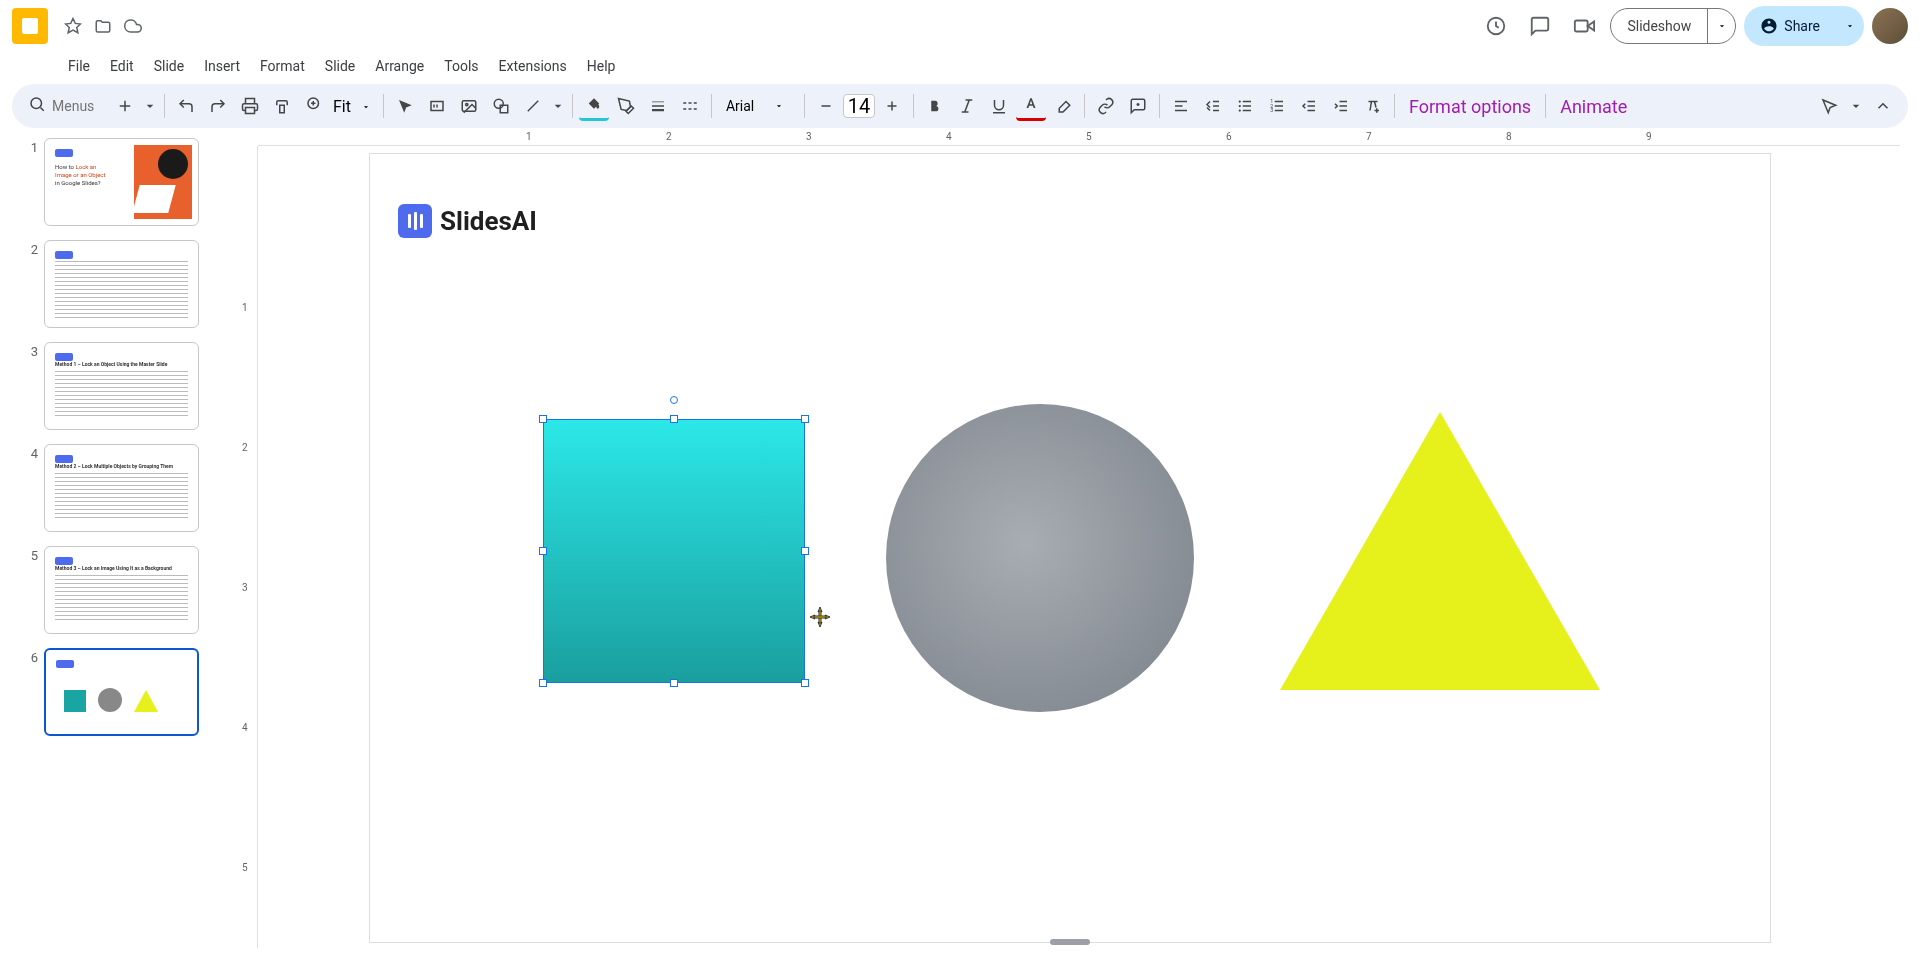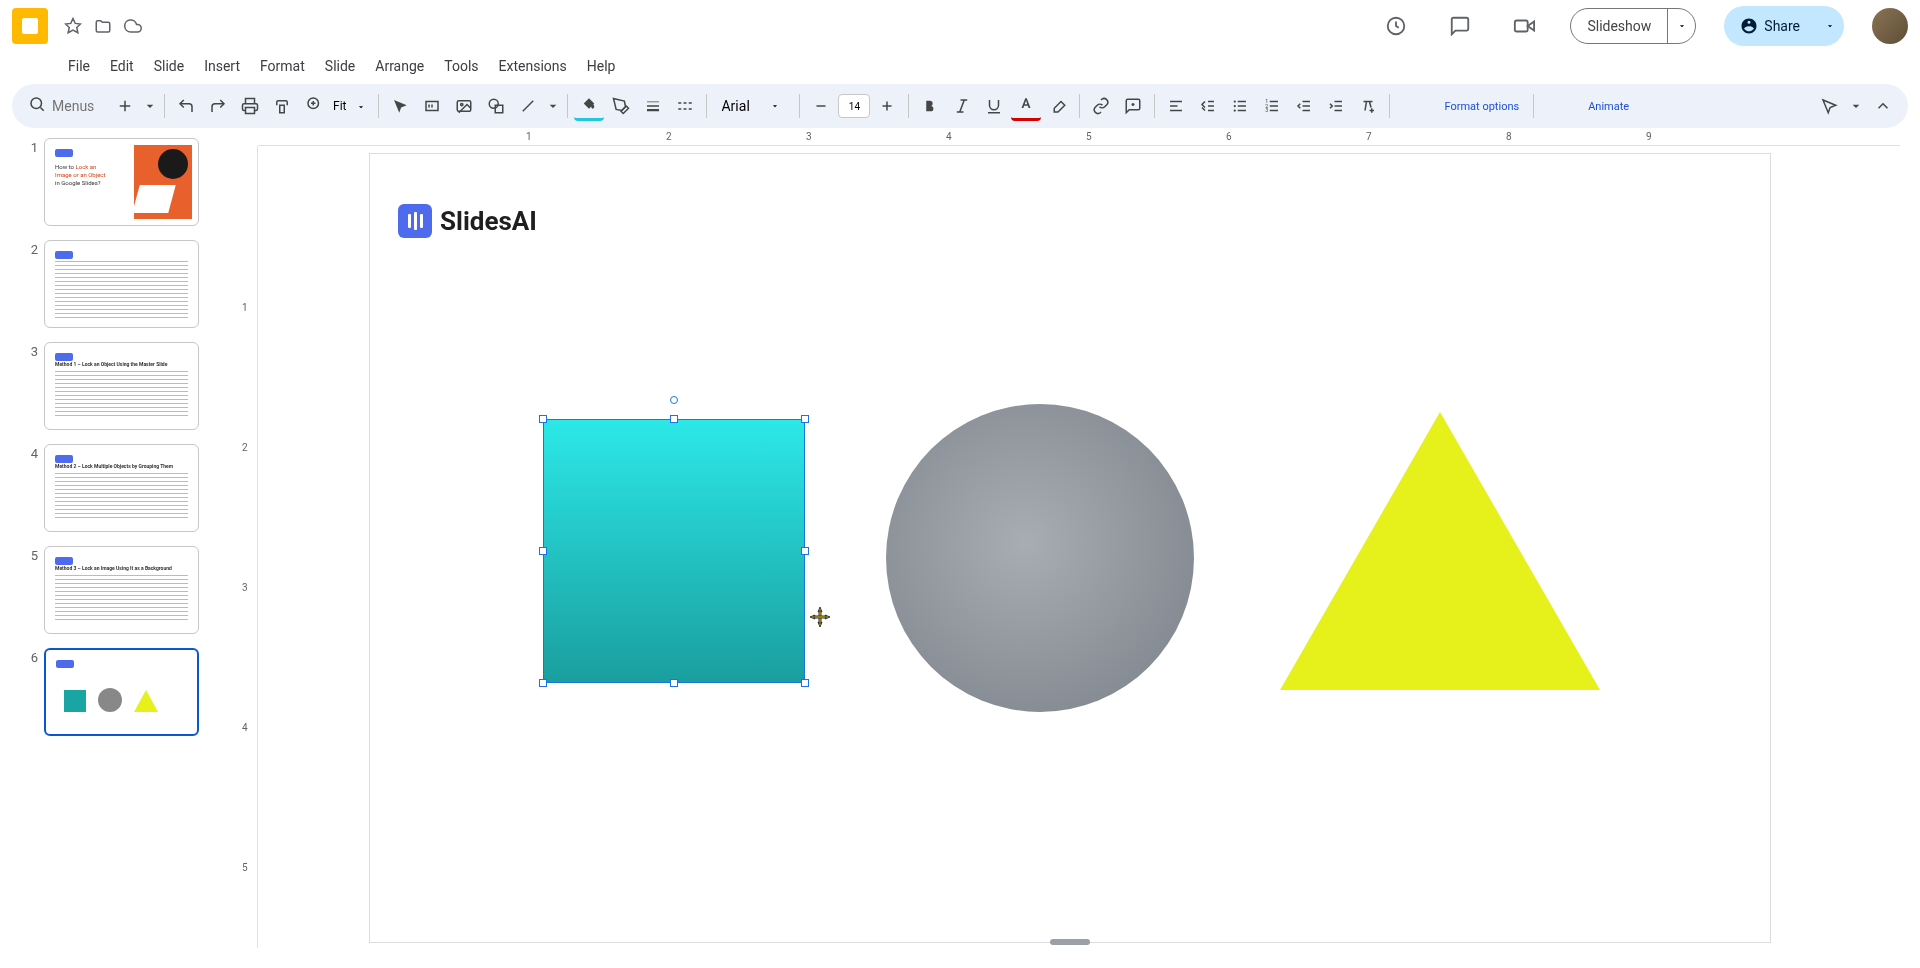--- a/index.html
+++ b/index.html
@@ -5,21 +5,21 @@
 * { margin: 0; padding: 0; box-sizing: border-box; font-family: 'Google Sans', Roboto, Arial, sans-serif; }
 body { background: #fff; width: 1920px; height: 968px; overflow: hidden; position: relative; }
 
 
 .title-bar { display: flex; align-items: center; padding: 8px 12px; height: 52px; }
 .app-logo { width: 36px; height: 36px; background: #ffba00; border-radius: 4px; display: flex; align-items: center; justify-content: center; margin-right: 12px; position: relative; }
 .app-logo::after { content: ''; position: absolute; width: 16px; height: 16px; background: #fff; border-radius: 2px; }
 .doc-title { font-size: 18px; color: #3c4043; margin-right: 6px; }
 .title-icons { display: flex; gap: 12px; align-items: center; margin-left: 4px; }
 .title-icon { width: 18px; height: 18px; color: #5f6368; }
-.title-right { margin-left: auto; display: flex; align-items: center; gap: 28px; }
+.title-right { margin-left: auto; display: flex; align-items: center; gap: 8px; }
 .icon-btn { width: 36px; height: 36px; display: flex; align-items: center; justify-content: center; color: #5f6368; border-radius: 50%; cursor: pointer; }
 .icon-btn svg { width: 22px; height: 22px; }
 .slideshow-group { display: flex; border: 1px solid #747775; border-radius: 20px; height: 36px; overflow: hidden; }
 .slideshow-btn { padding: 0 16px; display: flex; align-items: center; font-size: 14px; color: #444; cursor: pointer; }
 .slideshow-dd { width: 28px; border-left: 1px solid #747775; display: flex; align-items: center; justify-content: center; cursor: pointer; }
 .share-group { display: flex; background: #c2e7ff; border-radius: 20px; height: 40px; overflow: hidden; }
 .share-btn { padding: 0 16px; display: flex; align-items: center; gap: 6px; font-size: 14px; color: #001d35; cursor: pointer; }
 .share-dd { width: 28px; display: flex; align-items: center; justify-content: center; cursor: pointer; }
 .avatar { width: 36px; height: 36px; border-radius: 50%; background: linear-gradient(135deg,#8b7355,#5d4e37); cursor: pointer; }
 
@@ -30,22 +30,22 @@
 
 .toolbar { display: flex; align-items: center; height: 44px; margin: 4px 12px 0 12px; background: #edf2fa; border-radius: 24px; padding: 0 10px; gap: 2px; }
 .tb-btn { width: 30px; height: 30px; display: flex; align-items: center; justify-content: center; border-radius: 4px; cursor: pointer; color: #444746; }
 .tb-btn svg { width: 18px; height: 18px; }
 .tb-sep { width: 1px; height: 24px; background: #c7c7c7; margin: 0 4px; }
 .search-menus { display: flex; align-items: center; gap: 6px; padding: 0 6px; }
 .search-menus input { border: none; background: transparent; font-size: 14px; width: 50px; outline: none; color: #444; }
 .zoom-sel { display: flex; align-items: center; gap: 4px; padding: 0 6px; }
 .font-sel { display: flex; align-items: center; gap: 20px; padding: 0 8px; min-width: 80px; }
 .font-size { display: flex; align-items: center; gap: 2px; }
-.font-size-input { width: 32px; height: 24px; text-align: center; border: 1px solid #c7c7c7; border-radius: 4px; font-size: 10px; background: #fff; }
-.tb-text-link { padding: 0 8px; font-size: 11px; color: #1d4ed8; cursor: pointer; margin-left: 40px; }
+.font-size-input { width: 32px; height: 24px; text-align: center; border: 1px solid #c7c7c7; border-radius: 4px; font-size: 20px; background: #fff; }
+.tb-text-link { padding: 0 8px; font-size: 18px; color: #a21caf; cursor: pointer; }
 .toolbar-right { margin-left: auto; display: flex; gap: 4px; }
 
 
 .workspace { display: flex; position: absolute; top: 128px; bottom: 0; left: 0; right: 0; }
 
 
 .filmstrip { width: 210px; padding: 10px 8px 10px 20px; overflow-y: auto; }
 .thumb-row { display: flex; align-items: flex-start; margin-bottom: 14px; }
 .thumb-num { width: 18px; text-align: right; font-size: 13px; color: #5f6368; padding-top: 2px; margin-right: 6px; }
 .thumb { width: 155px; height: 88px; border: 1px solid #c7c7c7; border-radius: 6px; background: #fff; position: relative; overflow: hidden; cursor: pointer; }
@@ -230,21 +230,21 @@
         <path d="M19 11V7a2 2 0 0 0-2-2H7a2 2 0 0 0-2 2v4"></path>
         <rect x="9" y="11" width="6" height="10"></rect>
       </svg>
     </div>
   <div class="zoom-sel">
     <span><svg width="18" height="18" viewBox="0 0 24 24" fill="none" stroke="#444" stroke-width="2">
           <circle cx="11" cy="11" r="7"></circle>
           <line x1="11" y1="8" x2="11" y2="14"></line>
           <line x1="8" y1="11" x2="14" y2="11"></line>
         </svg></span>
-    <span style="font-size:12px;margin:0 6px">Fit</span>
+    <span style="font-size:16px;margin:0 6px">Fit</span>
     <span><svg width="10" height="10" viewBox="0 0 24 24" fill="currentColor">
           <path d="M7 10l5 5 5-5z"></path>
         </svg></span>
   </div>
   <div class="tb-sep"></div>
   <div class="tb-btn">
       <svg viewBox="0 0 24 24" fill="currentColor">
         <path d="M4 4l7 17 2.5-7L21 11z"></path>
       </svg>
     </div>

